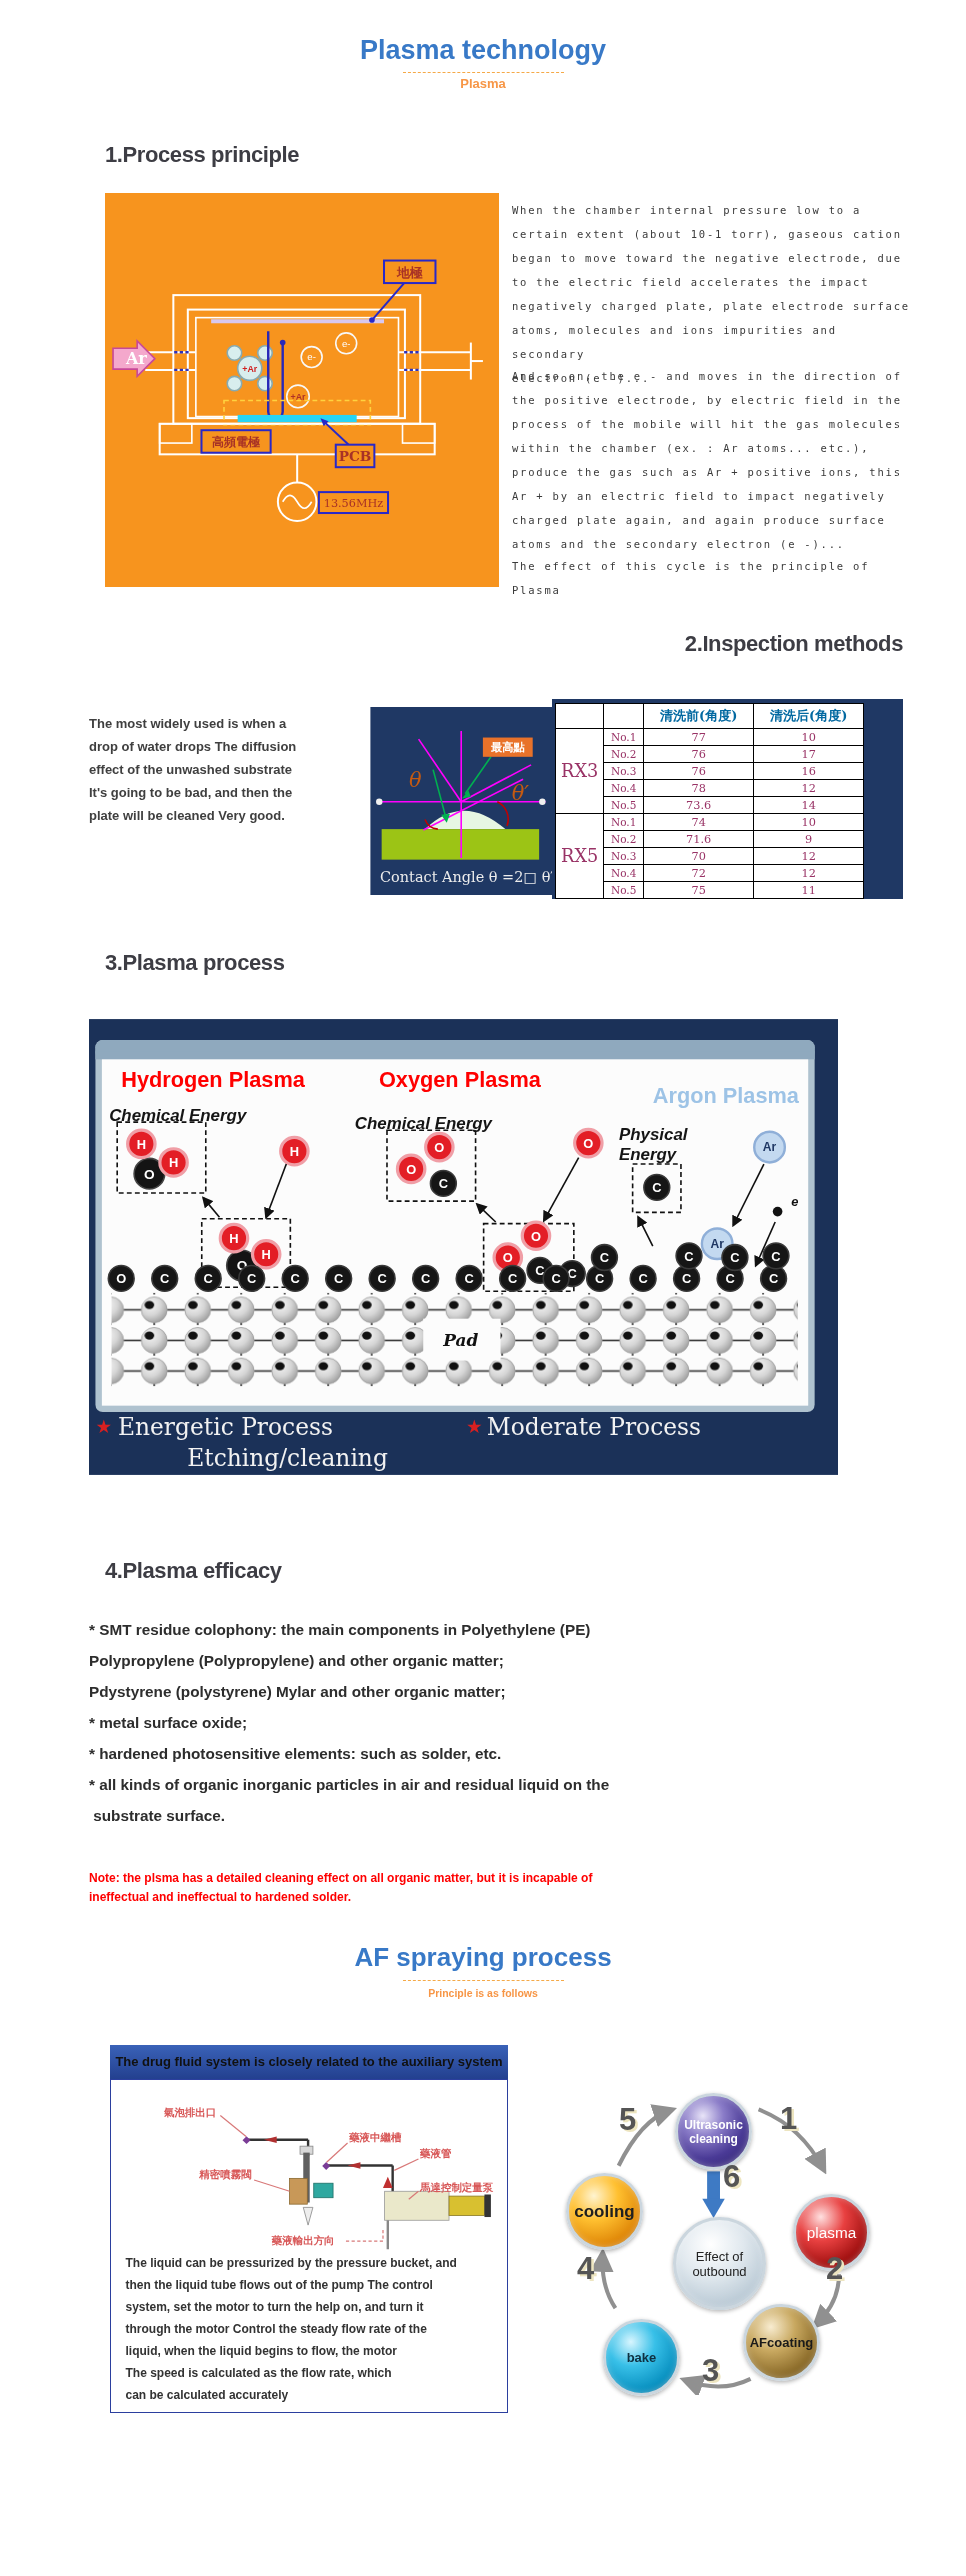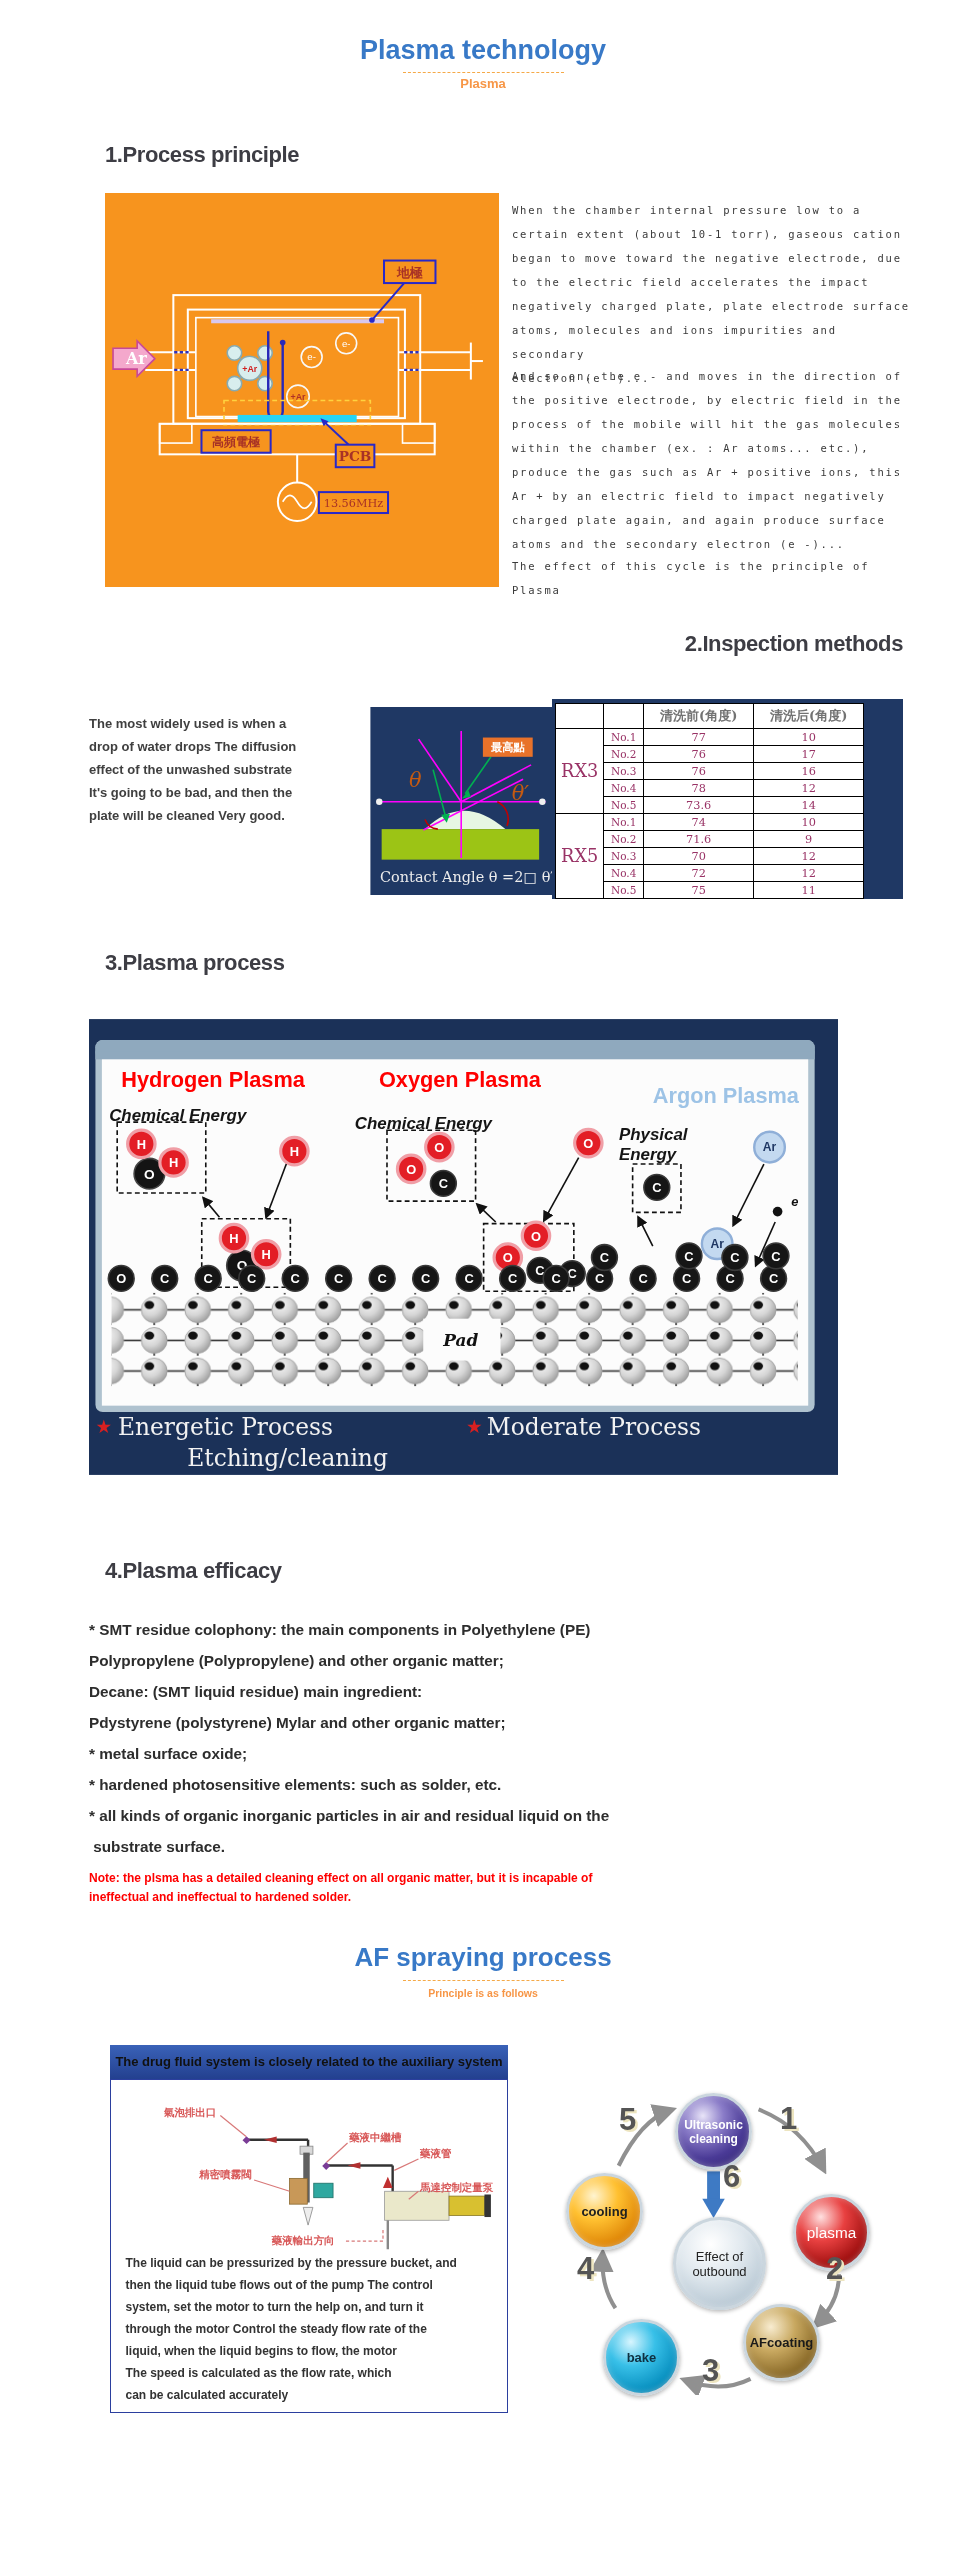--- a/index.html
+++ b/index.html
@@ -16,39 +16,39 @@
   .eff{font-size:15.3px;font-weight:bold;color:#2d2d2d;line-height:31px;}
   .eff div{white-space:pre;}
   .note{font-size:12px;font-weight:bold;color:#FF0000;line-height:18.5px;white-space:pre-line;}
   .aftitle{font-size:26px;font-weight:bold;color:#3879C7;text-align:center;width:966px;}
   .afsub{font-size:10.5px;font-weight:bold;color:#F79646;text-align:center;width:966px;}
   
   .tblwrap{background:#1F3864;}
   table.ins{border-collapse:collapse;background:#fff;border:1.6px solid #C87820;
             font-family:"DejaVu Serif",serif;color:#993366;text-align:center;}
   table.ins td{border:1.3px solid #000;padding:0;}
-  .thd{font-size:13px;font-weight:bold;color:#737373;height:24px;}
+  .thd{font-size:13px;font-weight:bold;color:#0369a1;height:24px;}
   .rx{font-size:17.7px;}
   .no{font-size:10.5px;height:16px;}
   .val{font-size:11.3px;}
   
   .fluid{border:1.6px solid #2B3F9E;background:#fff;}
   .fluidhdr{background:linear-gradient(#3A62B8,#23408F);color:#111;font-size:13px;font-weight:bold;
             text-align:center;line-height:34px;height:34px;}
   .fluidbody{font-size:12px;font-weight:bold;color:#333;line-height:22px;white-space:pre-line;}
   
   .sphere{position:absolute;border-radius:50%;border:3.2px solid #CBD6DE;
           box-shadow:0 1.6px 4px rgba(0,0,0,.3), inset 0 0 6.4px rgba(255,255,255,.35);
           display:flex;align-items:center;justify-content:center;text-align:center;}
   .node{width:71px;height:71px;}
   .s-purple{background:radial-gradient(circle at 35% 28%, #E8E4F8 0%, #8A7CC8 30%, #4A3A96 62%, #2A1E66 100%);color:#fff;font-size:12px;font-weight:bold;white-space:pre-line;}
   .s-red{background:radial-gradient(circle at 35% 28%, #FFE0E0 0%, #E84040 35%, #A01010 72%, #700808 100%);color:#fff;font-size:15.3px;}
   .s-gold{background:radial-gradient(circle at 35% 28%, #F8ECD0 0%, #C8A860 35%, #8A6A28 72%, #5E4718 100%);color:#1a1a1a;font-size:13px;font-weight:bold;}
   .s-cyan{background:radial-gradient(circle at 35% 28%, #D8F6FF 0%, #38C0E8 35%, #0890C0 72%, #066890 100%);color:#103040;font-size:13px;font-weight:bold;}
-  .s-orange{background:radial-gradient(circle at 35% 28%, #FFF4D0 0%, #FFC030 35%, #E08808 72%, #B06806 100%);color:#202020;font-size:13px;font-weight:bold;}
+  .s-orange{background:radial-gradient(circle at 35% 28%, #FFF4D0 0%, #FFC030 35%, #E08808 72%, #B06806 100%);color:#202020;font-size:17px;font-weight:bold;}
   .s-center{width:87px;height:87px;background:radial-gradient(circle at 40% 28%, #FFFFFF 0%, #E0E8EE 40%, #B8C8D4 78%, #9FB2C0 100%);color:#222;font-size:13px;white-space:pre-line;}
   .cnum{position:absolute;font-size:31px;font-weight:bold;color:#555;text-shadow:2.4px 2.4px 0 #EDE5C0;}
 </style>
 </head>
 <body>
 
 <div id="page">
 
   <div class="abs title" style="left:0;top:35px;">Plasma technology</div>
   <div class="abs dash" style="left:403px;top:72px;"></div>
@@ -359,21 +359,20 @@
     <text x="36" y="517" font-family="DejaVu Serif,serif" font-size="29" fill="#F2F2F2">Energetic Process</text>
     <text x="468" y="514" font-size="23" fill="#D92020">★</text>
     <text x="494" y="517" font-family="DejaVu Serif,serif" font-size="29" fill="#F2F2F2">Moderate Process</text>
     <text x="122" y="555" font-family="DejaVu Serif,serif" font-size="29" fill="#F2F2F2">Etching/cleaning</text>
   </svg>
 
   <div class="abs h" style="left:105px;top:1558px;">4.Plasma efficacy</div>
   <div class="abs eff" style="left:89px;top:1614px;width:829px;">
     <div>* SMT residue colophony: the main components in Polyethylene (PE)</div>
     <div>Polypropylene (Polypropylene) and other organic matter;</div>
-    <div>Decane: (SMT liquid residue) main ingredient:</div>
     <div>Pdystyrene (polystyrene) Mylar and other organic matter;</div>
     <div>* metal surface oxide;</div>
     <div>* hardened photosensitive elements: such as solder, etc.</div>
     <div>* all kinds of organic inorganic particles in air and residual liquid on the</div>
     <div> substrate surface.</div>
   </div>
   <div class="abs note" style="left:89px;top:1869px;width:821px;">Note: the plsma has a detailed cleaning effect on all organic matter, but it is incapable of
 ineffectual and ineffectual to hardened solder.</div>
 
   <div class="abs aftitle" style="left:0;top:1942px;">AF spraying process</div>

